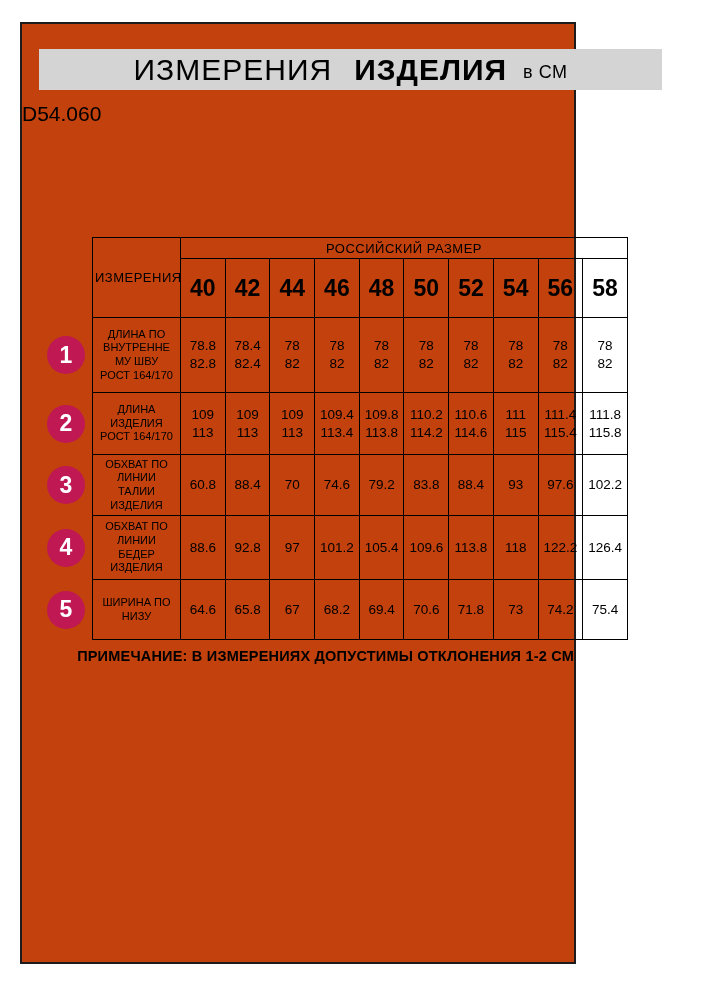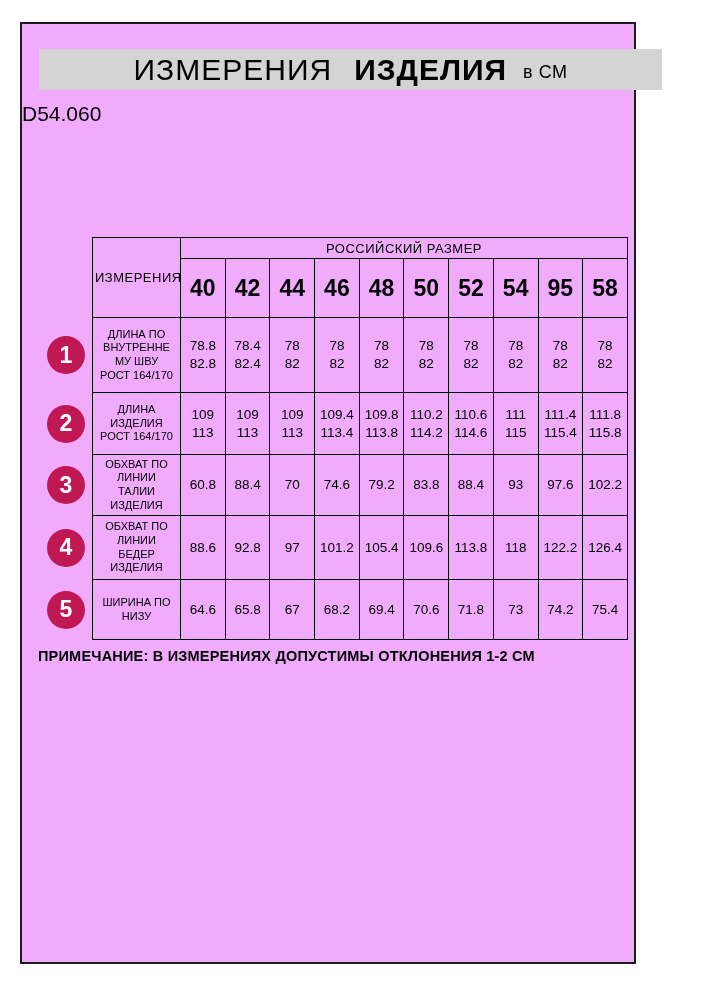--- a/index.html
+++ b/index.html
@@ -10,23 +10,23 @@
     color: #000;
     position: relative;
     overflow: hidden;
   }
   .page {
     position: absolute; left: 0; top: 0;
     width: 707px; height: 1000px;
   }
   .frame {
     position: absolute; left: 20px; top: 22px;
-    width: 616px; height: 942px;
+    width: 556px; height: 942px;
     border: 2px solid #1c1c1c;
-    background: #f0abfc;
+    background: #c2410c;
   }
   .title-bar {
     position: absolute; left: 17px; top: 25px;
     width: 623px; height: 41px;
     background: #d4d4d4;
     display: flex; align-items: center; justify-content: center;
     white-space: nowrap;
   }
   .title-regular {
     font-size: 30px; font-weight: 400; letter-spacing: 1px;
@@ -61,22 +61,22 @@
     font-weight: 400;
     white-space: pre-line;
     padding: 1px 2px;
   }
   tr.r-group th { height: 21px; font-size: 13px; letter-spacing: 0.5px; }
   tr.r-sizes th { height: 59px; font-size: 23px; font-weight: 700; }
   th.label-h { font-size: 13px; letter-spacing: 0.3px; }
   tbody th.row-label { font-size: 11px; line-height: 1.25; }
   tbody td.val { font-size: 13.5px; line-height: 1.3; }
   .note {
-    position: absolute; left: 16px; top: 624px; width: 100%;
-    text-align: left;
+    position: absolute; left: 0; top: 624px; width: 100%;
+    text-align: right;
     font-size: 14.5px; font-weight: 700; letter-spacing: 0.2px;
   }
   .circle {
     position: absolute; left: 47px;
     width: 38px; height: 38px; border-radius: 50%;
     color: #fff; font-size: 23px; font-weight: 700;
     display: flex; align-items: center; justify-content: center;
     line-height: 1;
   }
 </style>
@@ -116,21 +116,21 @@
         </tr>
         <tr class="r-sizes" id="sizes-row">
             <th>40</th>
             <th>42</th>
             <th>44</th>
             <th>46</th>
             <th>48</th>
             <th>50</th>
             <th>52</th>
             <th>54</th>
-            <th>95</th>
+            <th>56</th>
             <th>58</th>
           </tr>
       </thead>
       <tbody id="rows">
           <tr style="height: 75px;">
             <th class="row-label">ДЛИНА ПО
 ВНУТРЕННЕ
 МУ ШВУ
 РОСТ 164/170</th>
             <td class="val">78.8

